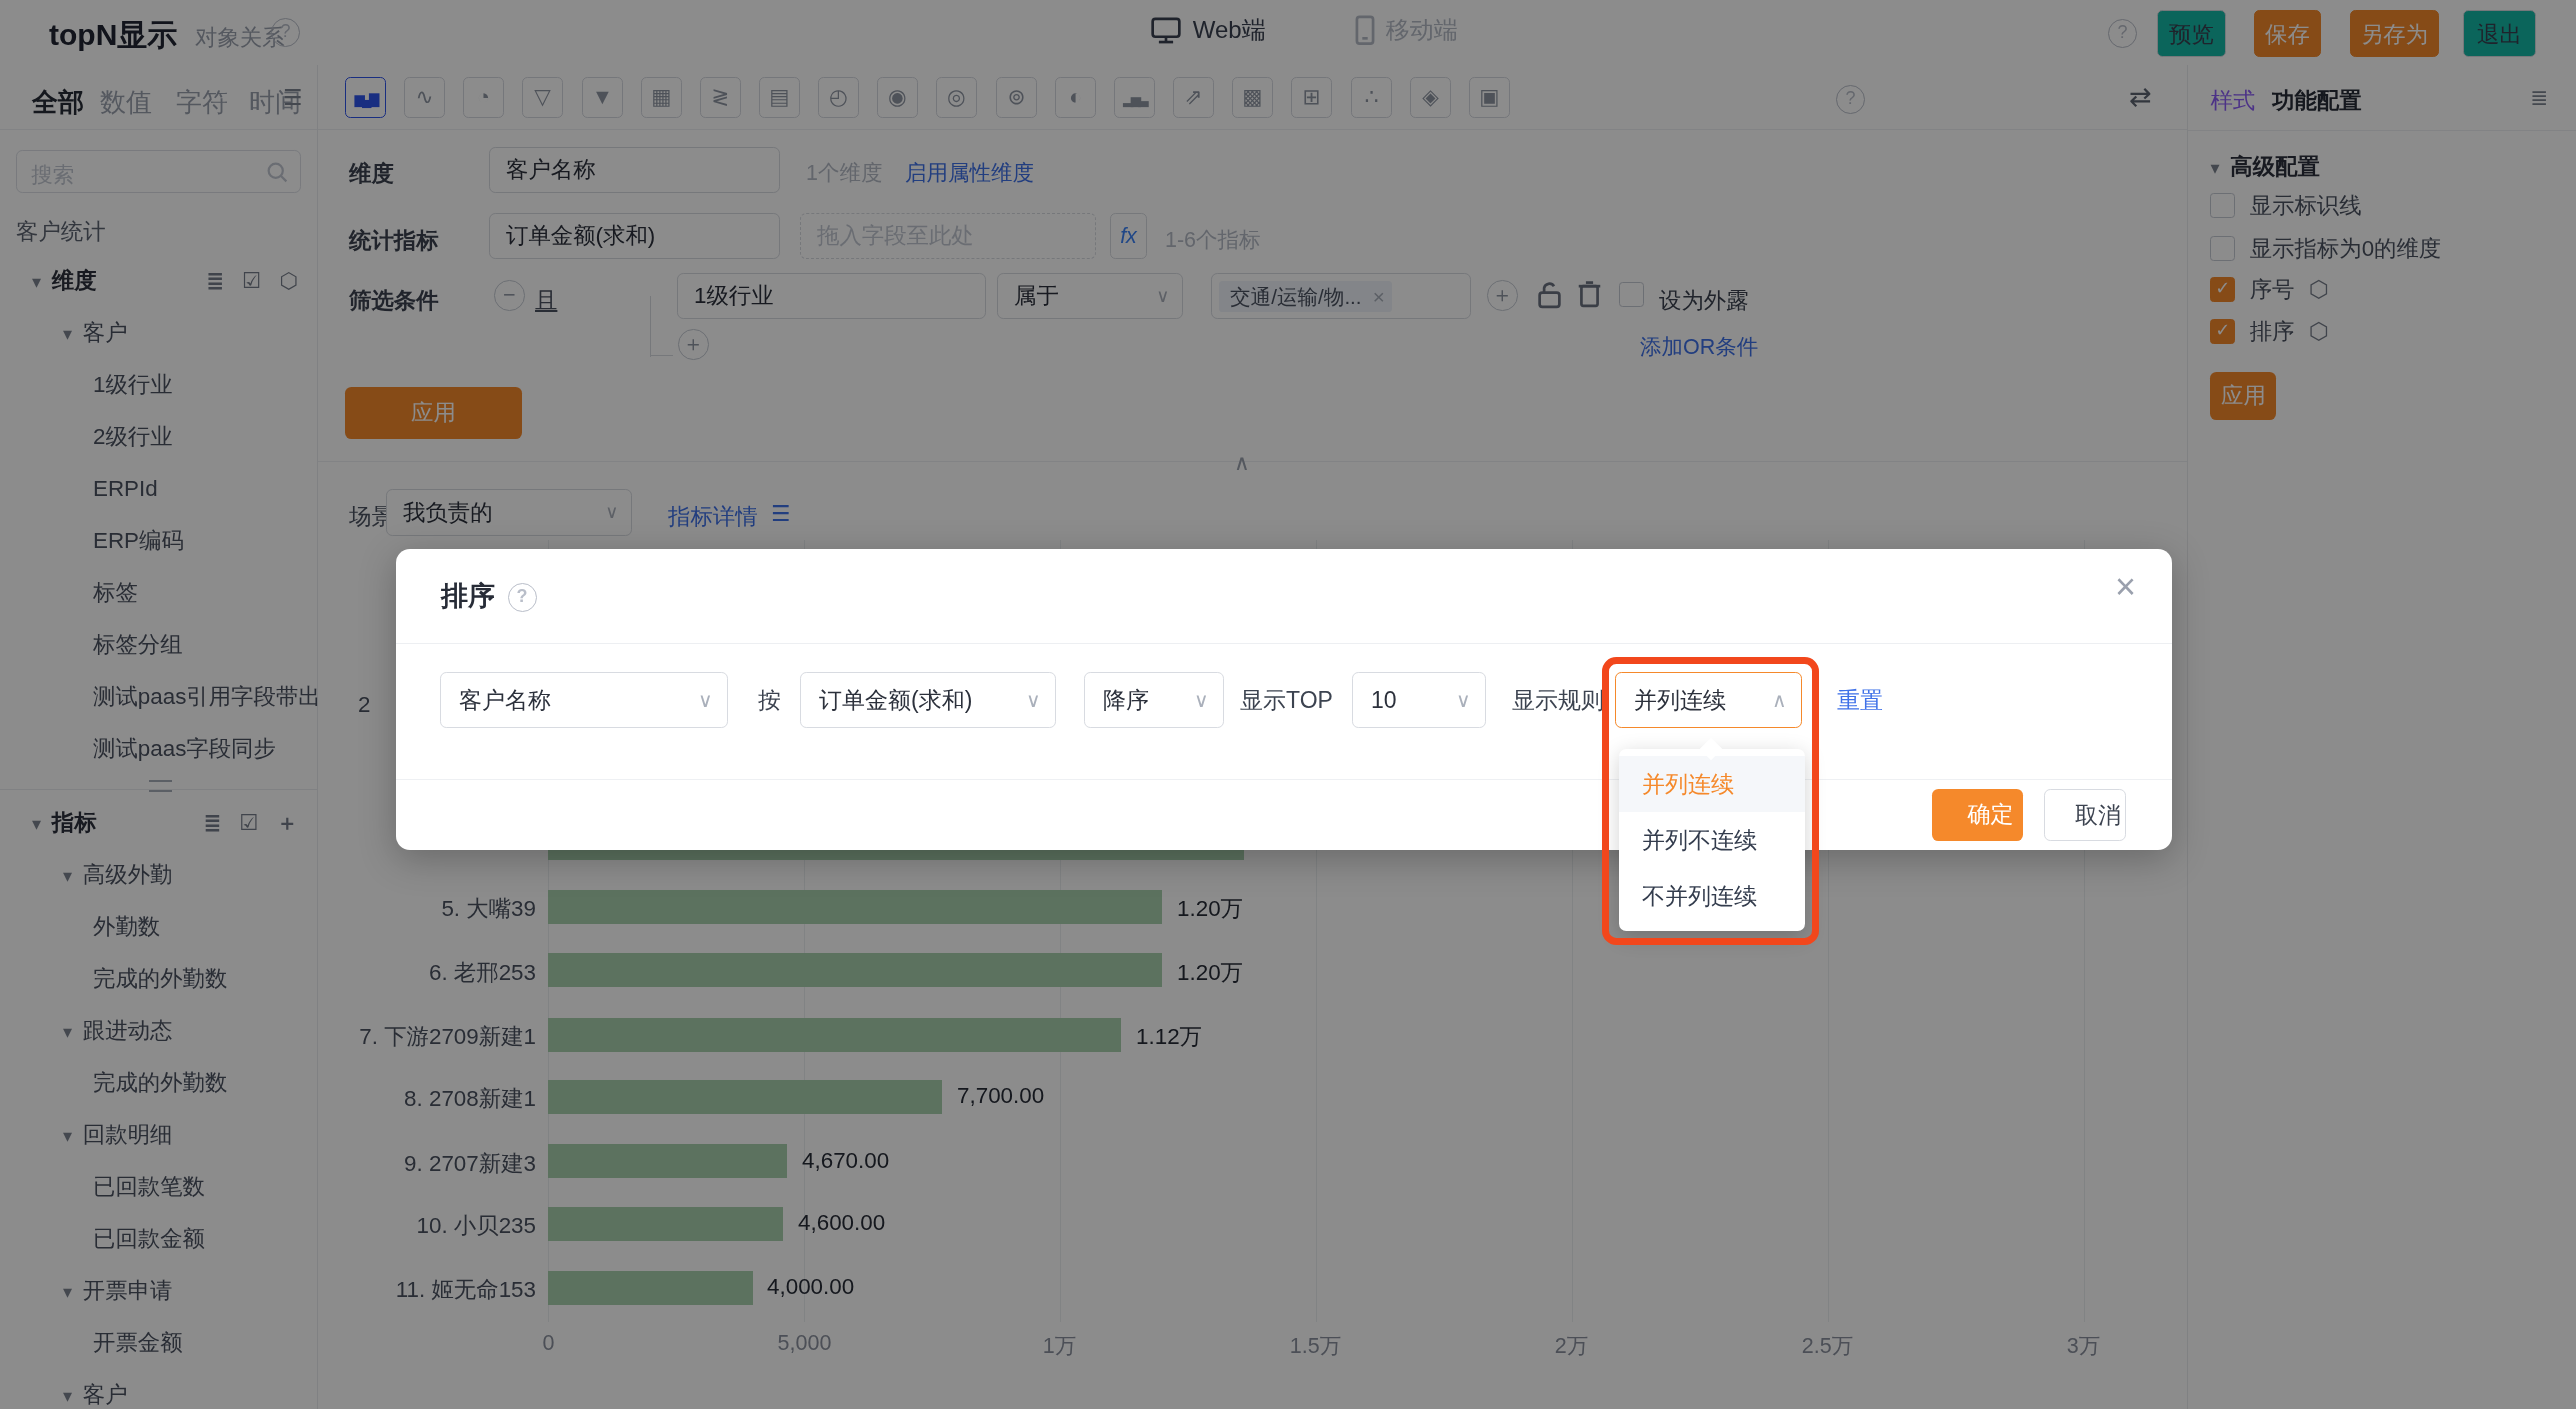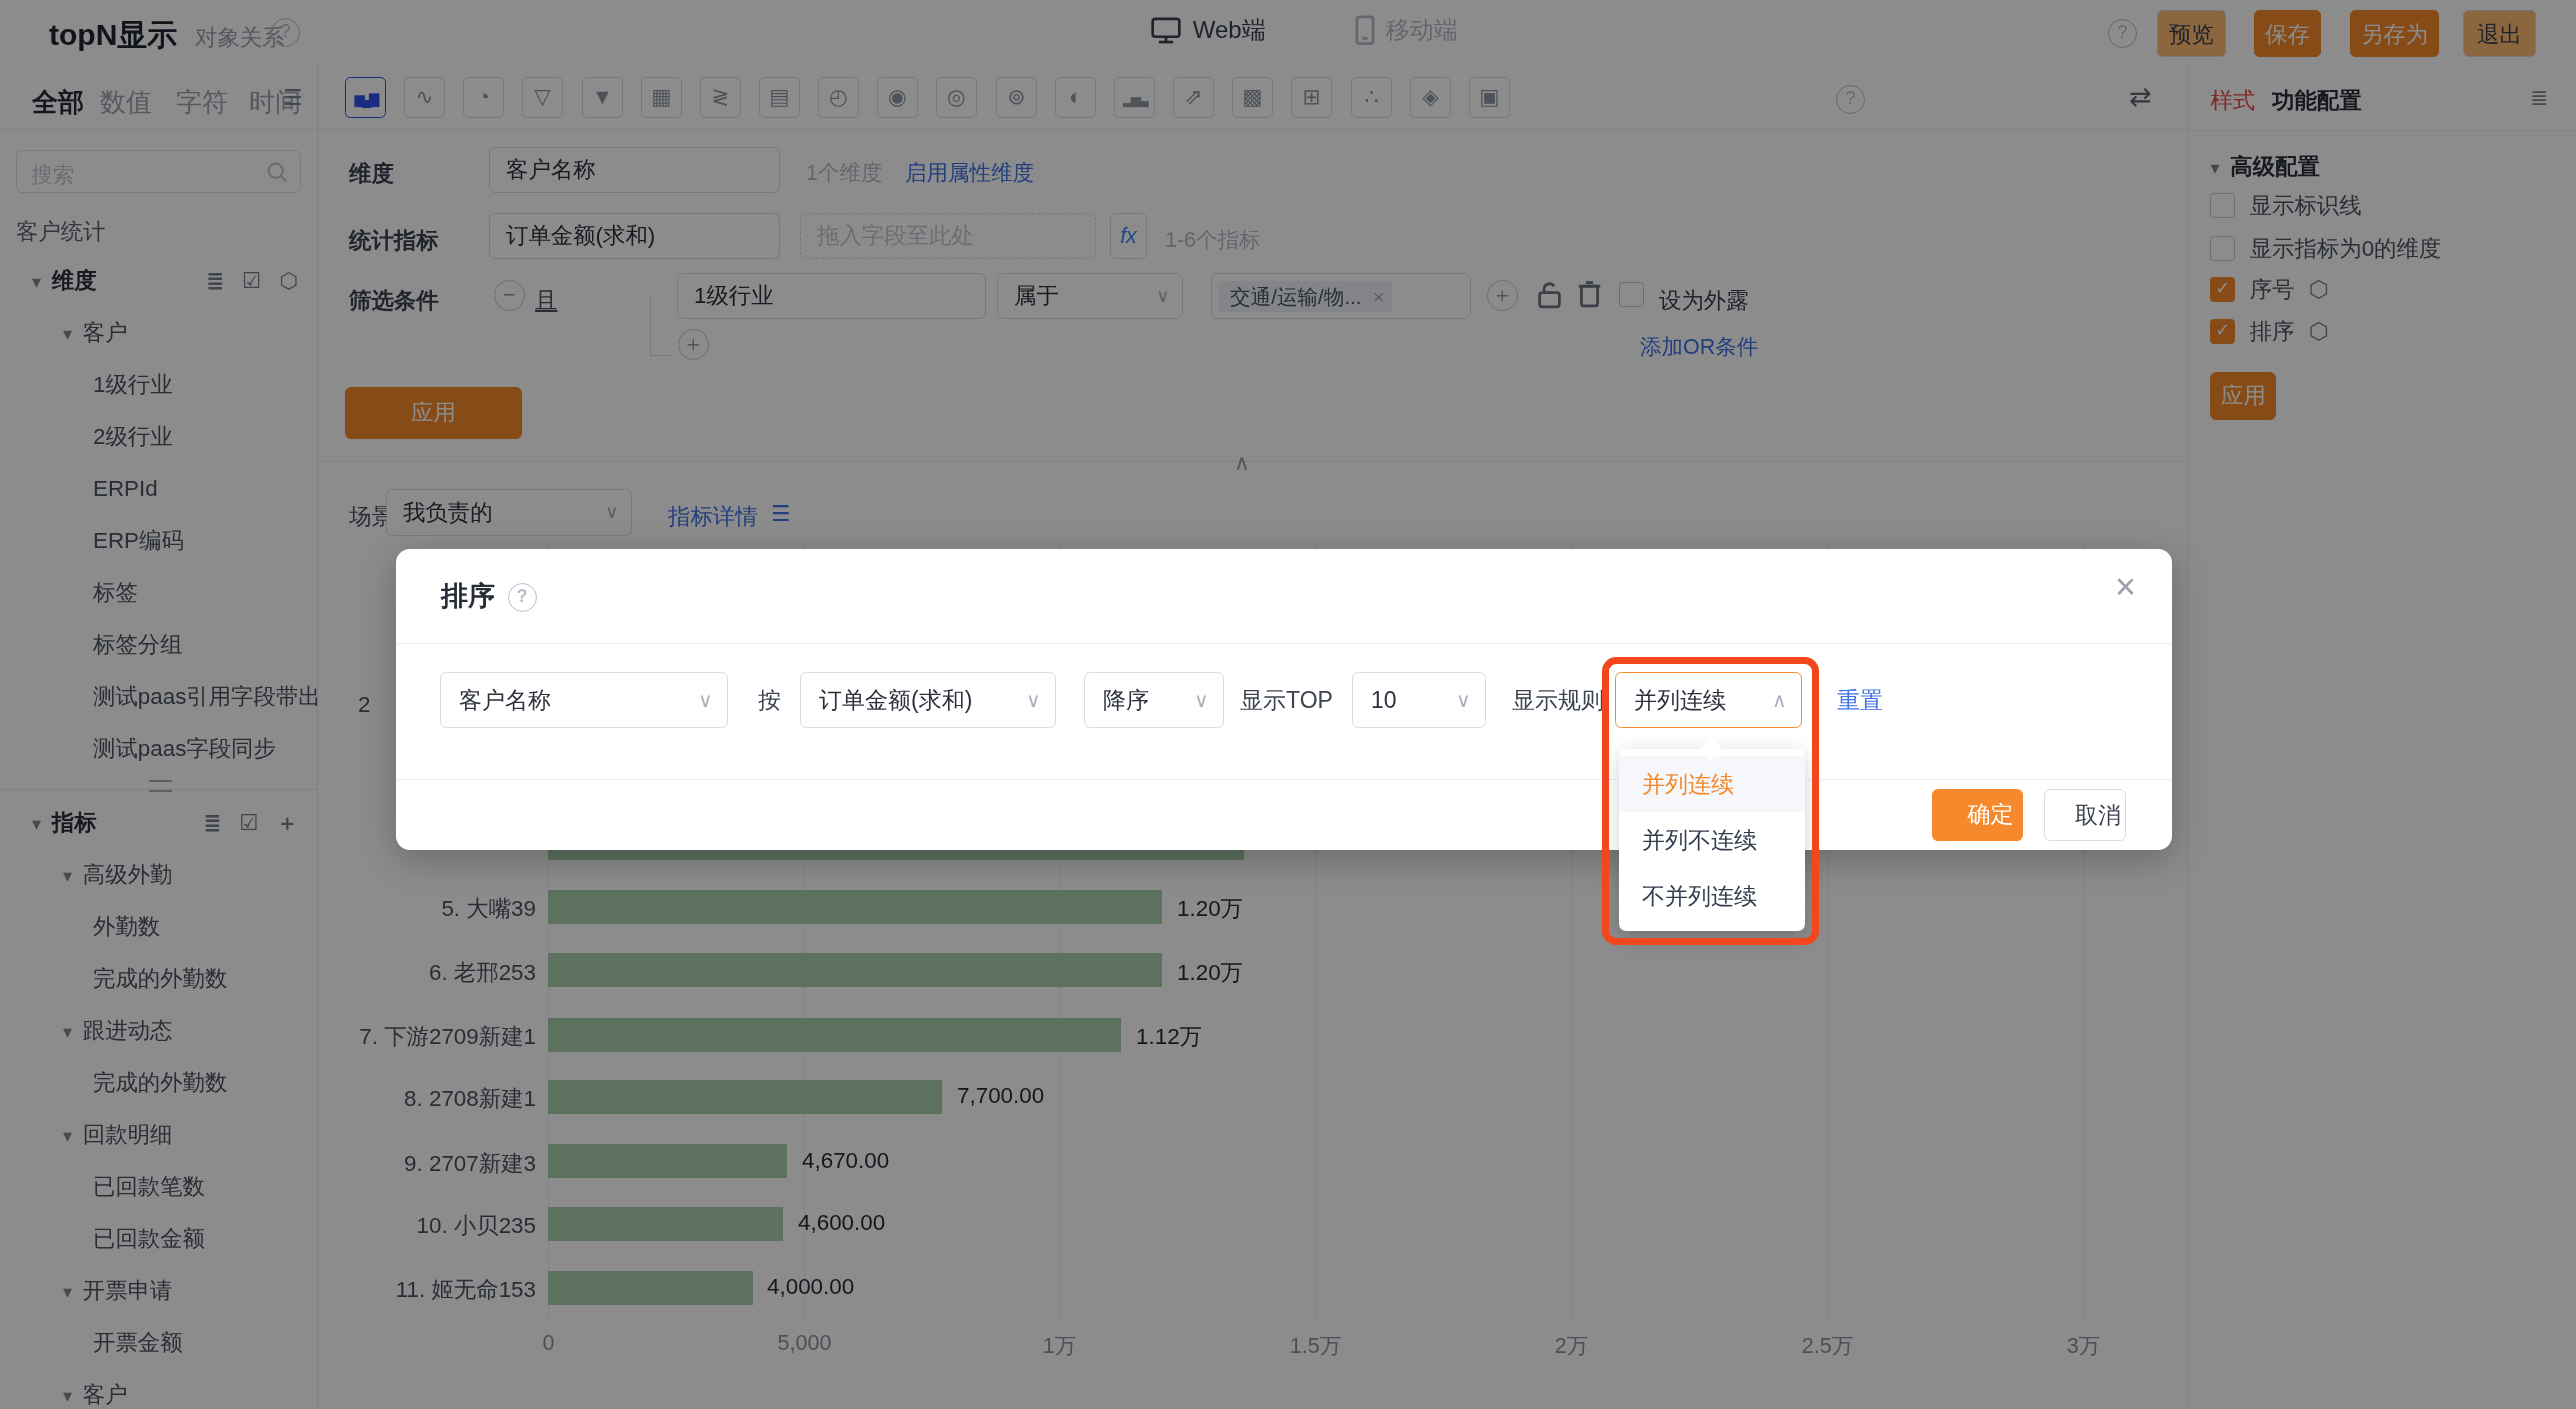--- a/index.html
+++ b/index.html
@@ -9,21 +9,21 @@
   .topbar{position:absolute;left:0;top:0;width:2576px;height:65px;background:#fff;border-bottom:0.9px solid #e9ebef;z-index:1;}
   .app-title{position:absolute;left:49px;top:15.2px;font-size:30px;font-weight:bold;color:#212633;}
   .app-sub{position:absolute;left:195px;top:21.5px;font-size:22.4px;color:#9aa0ad;}
   .help-circle{display:inline-block;width:27px;height:27px;border:1.8px solid #b9bec9;border-radius:50%;
     color:#b9bec9;font-size:18px;text-align:center;line-height:25px;}
   .title-help{position:absolute;left:271px;top:18px;}
   .plat-tab{position:absolute;top:14.3px;display:flex;align-items:center;gap:10.8px;font-size:24px;}
   .plat-web{left:1150px;color:#3a4150;}
   .plat-mob{left:1355px;color:#b4bac5;}
   .tb-btn{position:absolute;top:10px;height:47px;border-radius:5.4px;font-size:22.4px;text-align:center;line-height:47px;box-sizing:border-box;}
-  .tb-btn.ghost{background:#fdba74;border:0.9px solid #d8dbe1;color:#3a4150;}
+  .tb-btn.ghost{background:#14b8a6;border:0.9px solid #d8dbe1;color:#3a4150;}
   .tb-btn.orange{background:#f5892b;border:0.9px solid #f5892b;color:#fff;}
   .topbar-help{position:absolute;left:2108px;top:19px;}
   
   .sidebar{position:absolute;left:0;top:65px;width:318px;height:1344px;background:#fff;border-right:0.9px solid #e9ebef;box-sizing:border-box;z-index:1;}
   .side-tabs{position:absolute;left:0;top:0;width:100%;height:65px;border-bottom:0.9px solid #edeff2;box-sizing:border-box;}
   .side-tab{position:absolute;top:20px;font-size:26px;color:#9aa0ad;}
   .side-tab.active{color:#272c37;font-weight:bold;}
   .side-tab-icon{position:absolute;left:283px;top:20px;font-size:21.5px;color:#7d8490;}
   .search-box{position:absolute;left:16px;top:85px;width:285px;height:43px;border:0.9px solid #dcdfe6;border-radius:6.3px;box-sizing:border-box;}
   .search-box .ph{position:absolute;left:14.3px;top:9px;font-size:21.5px;color:#c2c7d1;}
@@ -68,21 +68,21 @@
   .connector2{position:absolute;border-left:1.8px solid #d8dbe1;border-top:1.8px solid #d8dbe1;}
   
   .gridline{position:absolute;width:0.9px;background:#eceef1;top:475px;height:782px;}
   .tick{position:absolute;top:1266px;width:125px;text-align:center;font-size:21.5px;color:#8b919e;}
   .bar{position:absolute;height:34px;background:#a8cfae;}
   .bar-label{position:absolute;width:218px;text-align:right;font-size:22.4px;color:#4b5261;white-space:nowrap;}
   .bar-value{position:absolute;font-size:22.4px;color:#272c37;white-space:nowrap;}
   .collapse-chev{position:absolute;left:916px;top:385px;font-size:21.5px;color:#9aa0ad;}
   
   .rightpanel{position:absolute;left:2187px;top:65px;width:389px;height:1344px;background:#fff;border-left:0.9px solid #e9ebef;box-sizing:border-box;z-index:1;}
-  .rp-tab{position:absolute;top:20px;font-size:22.4px;color:#ef4444;}
+  .rp-tab{position:absolute;top:20px;font-size:22.4px;color:#8b5cf6;}
   .rp-tab.active{color:#272c37;font-weight:bold;}
   .rp-collapse{position:absolute;left:342px;top:20px;font-size:21.5px;color:#7d8490;}
   .rp-div{position:absolute;left:0;top:65px;width:100%;border-top:0.9px solid #edeff2;}
   .rp-sec{position:absolute;left:22.4px;top:86px;font-size:22.4px;font-weight:bold;color:#2c313c;}
   .rp-sec .caret{color:#7d8490;font-size:18px;margin-right:10.8px;font-weight:normal;}
   .rp-row{position:absolute;left:22.4px;height:30.5px;font-size:22.4px;color:#4b5261;display:flex;align-items:center;gap:14.3px;}
   .rp-row .checkbox{position:relative;flex:none;}
   .rp-row .gear{color:#767d8a;font-size:23px;}
   
   .overlay{position:absolute;inset:0;background:rgba(0,0,0,0.45);z-index:50;}

